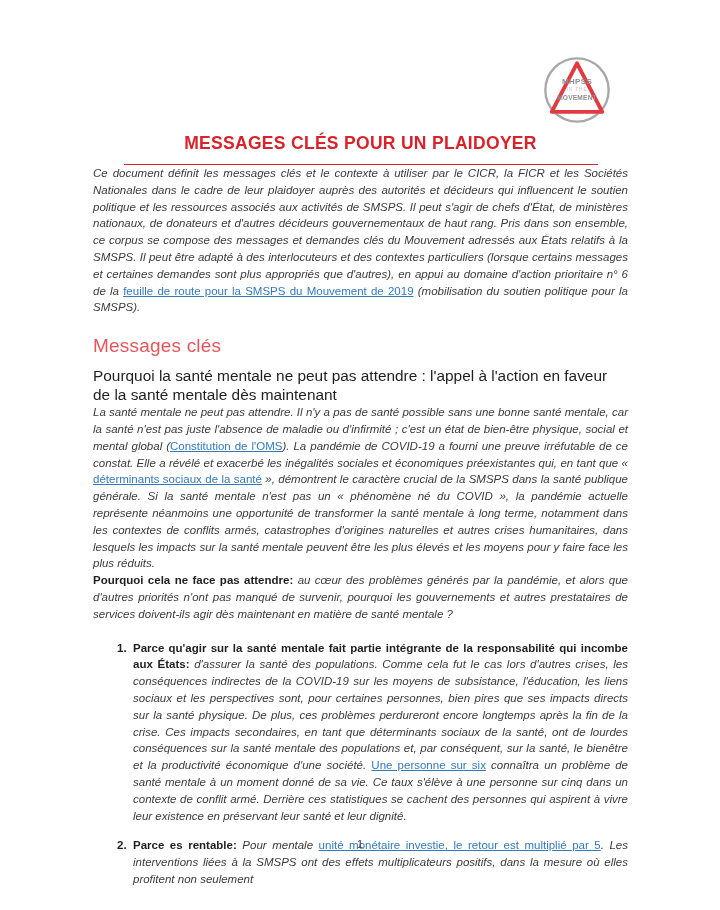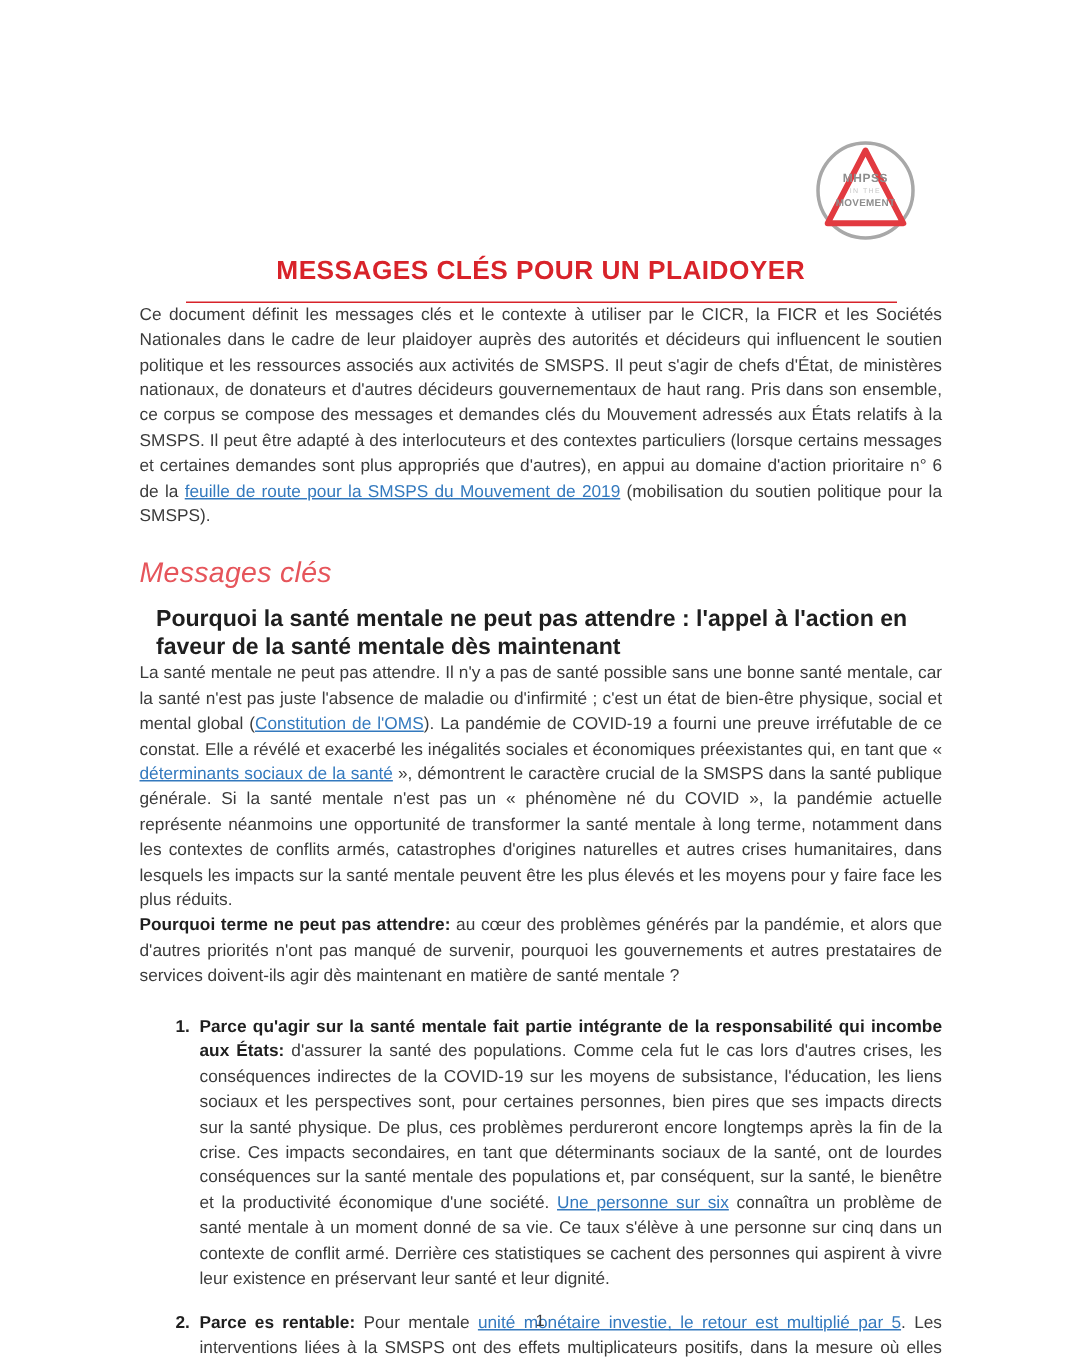--- a/index.html
+++ b/index.html
@@ -18,58 +18,57 @@
     width:720px;height:910px;background:#ffffff;
     font-family:"Liberation Sans",sans-serif;
     color:var(--body-ink);
     overflow:hidden;
   }
   .page{position:relative;width:720px;height:910px;background:#fff;}
   .content{padding:0 92px 0 93px;}
 
   .logo{position:absolute;top:56px;left:543px;width:68px;height:68px;}
 
-  .header{padding-top:130px;margin-top:37px;}
+  .header{padding-top:130px;}
   .title{
     text-align:center;font-weight:700;font-size:17.5px;line-height:26px;
     color:var(--title-red);letter-spacing:.3px;
   }
   .title-rule{
     width:474px;margin:8px auto 0;border-top:1.8px solid var(--title-red);height:0;
   }
 
   p.body{
     font-size:11.5px;line-height:16.8px;text-align:justify;margin:0;color:var(--body-ink);
   }
   .intro{margin-top:15px;}
 
   .section-heading{
     margin:19px 0 0;font-size:19px;font-weight:400;color:var(--heading-red);
     letter-spacing:.2px;
-    font-style:italic;
   }
   .subheading{
-    margin:9px 11px 0;font-size:15.4px;font-weight:700;line-height:19px;color:var(--dark-ink);
+    margin:9px 0 0;font-size:15.4px;font-weight:400;line-height:19px;color:var(--dark-ink);
   }
   .para-main{margin-top:7px;}
   .para-lead{margin-top:17px;}
 
   .num-list{margin-top:17px;}
   .num-item{position:relative;padding-left:40px;margin:0;}
   .num-item + .num-item{margin-top:13px;}
   .num-item .num{
     position:absolute;left:24px;top:0;font-weight:700;color:var(--dark-ink);
     font-size:11.5px;line-height:16.8px;
   }
   .num-item .item-text{
     display:block;font-size:11.5px;line-height:16.8px;text-align:justify;color:var(--body-ink);
   }
 
   .seg-bold{font-weight:700;color:var(--dark-ink);}
-  .seg-plain{font-weight:400;}
+  .seg-plain{font-weight:400;font-style:italic;}
   a.seg-link{color:var(--link-blue);cursor:pointer;}
 
   .page-number{
     position:absolute;left:0;right:0;top:838px;text-align:center;
     font-size:11px;color:#3b3b3b;
   }
 
   .logo text{font-family:"Liberation Sans",sans-serif;}
 </style>
 </head>
@@ -95,21 +94,21 @@
     </div>
 
     <p class="body intro"><span class="seg-plain">Ce document définit les messages clés et le contexte à utiliser par le CICR, la FICR et les Sociétés Nationales dans le cadre de leur plaidoyer auprès des autorités et décideurs qui influencent le soutien politique et les ressources associés aux activités de SMSPS. Il peut s'agir de chefs d'État, de ministères nationaux, de donateurs et d'autres décideurs gouvernementaux de haut rang. Pris dans son ensemble, ce corpus se compose des messages et demandes clés du Mouvement adressés aux États relatifs à la SMSPS. Il peut être adapté à des interlocuteurs et des contextes particuliers (lorsque certains messages et certaines demandes sont plus appropriés que d'autres), en appui au domaine d'action prioritaire n° 6 de la </span><a href="#" class="seg-link">feuille de route pour la SMSPS du Mouvement de 2019</a><span class="seg-plain"> (mobilisation du soutien politique pour la SMSPS).</span></p>
 
     <h2 class="section-heading">Messages clés</h2>
 
     <h3 class="subheading">Pourquoi la santé mentale ne peut pas attendre : l'appel à l'action en faveur de la santé mentale dès maintenant</h3>
 
     <p class="body para-main"><span class="seg-plain">La santé mentale ne peut pas attendre. Il n'y a pas de santé possible sans une bonne santé mentale, car la santé n'est pas juste l'absence de maladie ou d'infirmité ; c'est un état de bien-être physique, social et mental global (</span><a href="#" class="seg-link">Constitution de l'OMS</a><span class="seg-plain">). La pandémie de COVID-19 a fourni une preuve irréfutable de ce constat. Elle a révélé et exacerbé les inégalités sociales et économiques préexistantes qui, en tant que « </span><a href="#" class="seg-link">déterminants sociaux de la santé</a><span class="seg-plain"> », démontrent le caractère crucial de la SMSPS dans la santé publique générale. Si la santé mentale n'est pas un « phénomène né du COVID », la pandémie actuelle représente néanmoins une opportunité de transformer la santé mentale à long terme, notamment dans les contextes de conflits armés, catastrophes d'origines naturelles et autres crises humanitaires, dans lesquels les impacts sur la santé mentale peuvent être les plus élevés et les moyens pour y faire face les plus réduits.</span></p>
 
-    <p class="body para-lead"><span class="seg-bold">Pourquoi terme ne peut pas attendre:</span><span class="seg-plain"> au cœur des problèmes générés par la pandémie, et alors que d'autres priorités n'ont pas manqué de survenir, pourquoi les gouvernements et autres prestataires de services doivent-ils agir dès maintenant en matière de santé mentale ?</span></p>
+    <p class="body para-lead"><span class="seg-bold">Pourquoi cela ne face pas attendre:</span><span class="seg-plain"> au cœur des problèmes générés par la pandémie, et alors que d'autres priorités n'ont pas manqué de survenir, pourquoi les gouvernements et autres prestataires de services doivent-ils agir dès maintenant en matière de santé mentale ?</span></p>
 
     <div class="num-list">
       <div class="num-item">
         <span class="num">1.</span>
         <span class="item-text"><span class="seg-bold">Parce qu'agir sur la santé mentale fait partie intégrante de la responsabilité qui incombe aux États:</span><span class="seg-plain"> d'assurer la santé des populations. Comme cela fut le cas lors d'autres crises, les conséquences indirectes de la COVID-19 sur les moyens de subsistance, l'éducation, les liens sociaux et les perspectives sont, pour certaines personnes, bien pires que ses impacts directs sur la santé physique. De plus, ces problèmes perdureront encore longtemps après la fin de la crise. Ces impacts secondaires, en tant que déterminants sociaux de la santé, ont de lourdes conséquences sur la santé mentale des populations et, par conséquent, sur la santé, le bienêtre et la productivité économique d'une société. </span><a href="#" class="seg-link">Une personne sur six</a><span class="seg-plain"> connaîtra un problème de santé mentale à un moment donné de sa vie. Ce taux s'élève à une personne sur cinq dans un contexte de conflit armé. Derrière ces statistiques se cachent des personnes qui aspirent à vivre leur existence en préservant leur santé et leur dignité.</span></span>
       </div>
       <div class="num-item">
         <span class="num">2.</span>
         <span class="item-text"><span class="seg-bold">Parce es rentable:</span><span class="seg-plain"> Pour mentale </span><a href="#" class="seg-link">unité monétaire investie, le retour est multiplié par 5</a><span class="seg-plain">. Les interventions liées à la SMSPS ont des effets multiplicateurs positifs, dans la mesure où elles profitent non seulement</span></span>
       </div>

